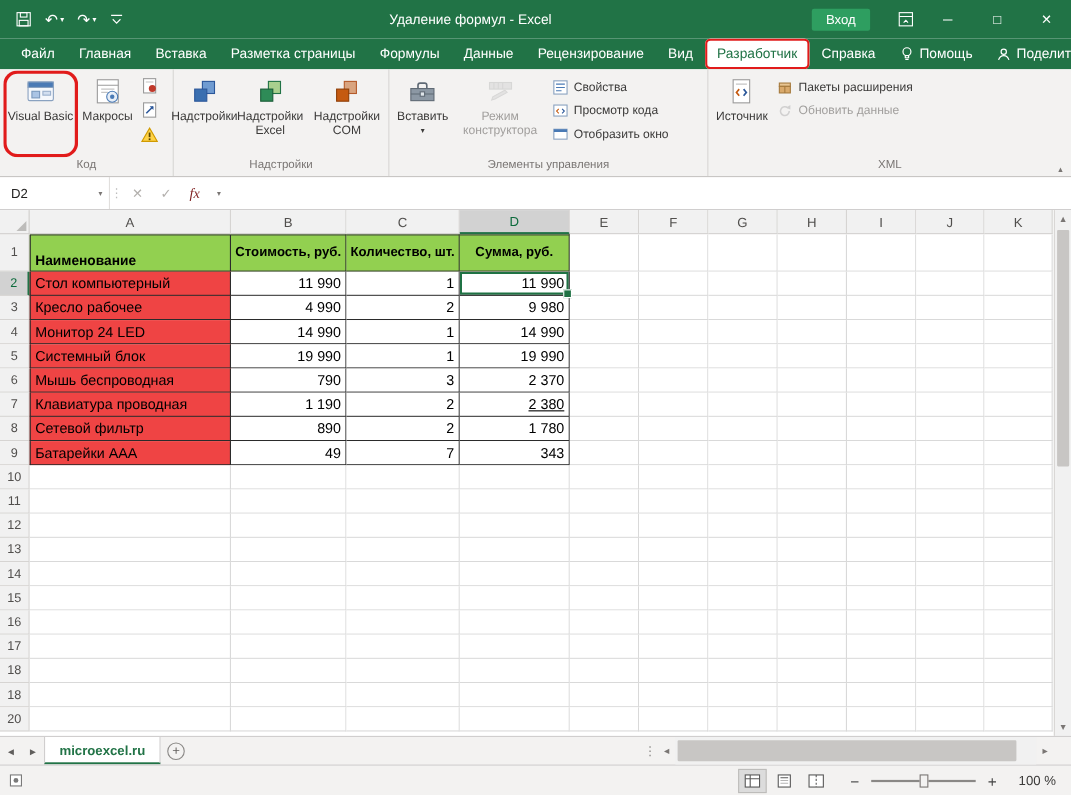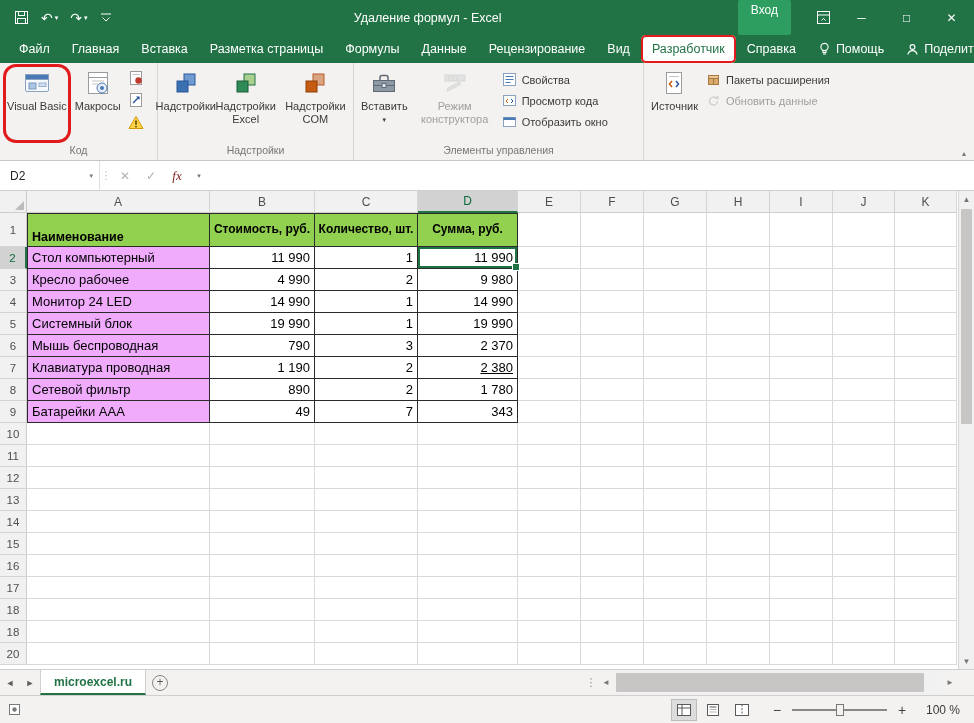--- a/index.html
+++ b/index.html
@@ -7,21 +7,21 @@
   body{font-family:"Liberation Sans",sans-serif;background:#fff;}
   svg{display:block;}
   .app{width:974px;height:723px;display:flex;flex-direction:column;background:#fff;}
 
   
   .titlebar{height:35px;background:#217346;display:flex;align-items:center;color:#fff;flex:0 0 auto;}
   .qat{display:flex;align-items:center;padding-left:8px;}
   .qat-btn{height:26px;display:flex;align-items:center;justify-content:center;padding:0 6px;font-size:14px;color:#fff;}
   .qat-caret{font-size:7px;margin-left:2px;color:#fff;}
   .title{flex:1;text-align:center;font-size:12.5px;white-space:nowrap;color:#fff;}
-  .tb-right{display:flex;height:100%;}
+  .tb-right{display:flex;align-items:center;height:100%;}
   .signin{background:#2e9e60;color:#fff;font-size:12px;padding:3px 13px;border-radius:2px;margin-right:16px;}
   .tb-icon-btn{width:32px;height:100%;display:flex;align-items:center;justify-content:center;}
   .win-btn{width:45px;height:100%;display:flex;align-items:center;justify-content:center;font-size:12px;color:#fff;}
 
   
   .tabrow{height:28px;background:#217346;display:flex;align-items:stretch;padding-left:8px;flex:0 0 auto;}
   .tab{display:flex;align-items:center;gap:5px;padding:0 11px;font-size:12.5px;color:#fff;white-space:nowrap;}
   .tab.active{background:#fff;color:#217346;}
   .tab.annotated{box-shadow:inset 0 0 0 2px #e11b1b;border-radius:5px;}
   .tab.push-right{margin-left:auto;}
@@ -68,21 +68,21 @@
   .grid-row{display:flex;height:22px;}
   .grid-row.tall{height:34px;}
   .row-h{width:27px;flex:0 0 auto;background:#f1f1f1;border-right:1px solid #cfcdcb;border-bottom:1px solid #d6d4d2;display:flex;align-items:center;justify-content:center;font-size:11.5px;color:#514f4d;}
   .row-h.sel{background:#d2d2d2;border-right:2px solid #217346;color:#0d6b3c;}
   .cell{flex:0 0 auto;border-right:1px solid #d9d9d9;border-bottom:1px solid #d9d9d9;display:flex;align-items:center;padding:0 4px;font-size:13px;color:#000;white-space:nowrap;overflow:hidden;background:#fff;}
   .cell.tb{border-right-color:#2b2b2b;border-bottom-color:#2b2b2b;}
   .cell.tb-top{border-top:1px solid #2b2b2b;}
   .cell.tb-left{border-left:1px solid #2b2b2b;}
   .cell.thead{background:#92d050;font-weight:bold;font-size:12px;line-height:13.5px;justify-content:center;text-align:center;white-space:normal;padding:1px 3px;}
   .cell.thead-a{justify-content:flex-start;align-items:flex-end;text-align:left;font-size:12.5px;padding:2px 4px;}
-  .cell.tname{background:#f0abfc;}
+  .cell.tname{background:#ef4444;}
   .cell.tnum{justify-content:flex-end;}
   .cell.selcell{box-shadow:inset 0 0 0 2px #1f7244;position:relative;overflow:visible;z-index:2;}
   .cell.selcell::after{content:"";position:absolute;right:-3px;bottom:-3px;width:6px;height:6px;background:#1f7244;border:1px solid #fff;}
   .vscroll{width:16px;flex:0 0 auto;background:#f1f1f1;border-left:1px solid #d6d4d2;display:flex;flex-direction:column;}
   .vs-btn{height:16px;display:flex;align-items:center;justify-content:center;font-size:8px;color:#7a7674;}
   .vs-track{flex:1;position:relative;}
   .vs-thumb{position:absolute;top:2px;left:2px;right:2px;height:215px;background:#c8c6c4;border-radius:1px;}
 
   
   .sheetbar{height:26px;background:#f3f2f1;border-top:1px solid #d0cece;display:flex;align-items:stretch;flex:0 0 auto;}
@@ -397,20 +397,21 @@
             <span>
               <svg width="15" height="15" viewBox="0 0 15 15">
                   <path d="M11.5 8 a4 4 0 1 1 -1.2-2.8" fill="none" stroke="#b0b0b0" stroke-width="1.4"></path>
                   <polygon points="12.5,2.5 12.5,6.5 8.5,5" fill="#b0b0b0"></polygon>
                 </svg>
             </span>
             <span>Обновить данные</span>
           </div>
         </div>
       </div>
+      <div class="rg-label">XML</div>
     </div>
 
     <div class="collapse-btn">▴</div>
   </div>
 
   <div class="fbar">
     <div class="namebox">
       <span class="nb-text">D2</span>
       <span class="nb-caret">▾</span>
     </div>

